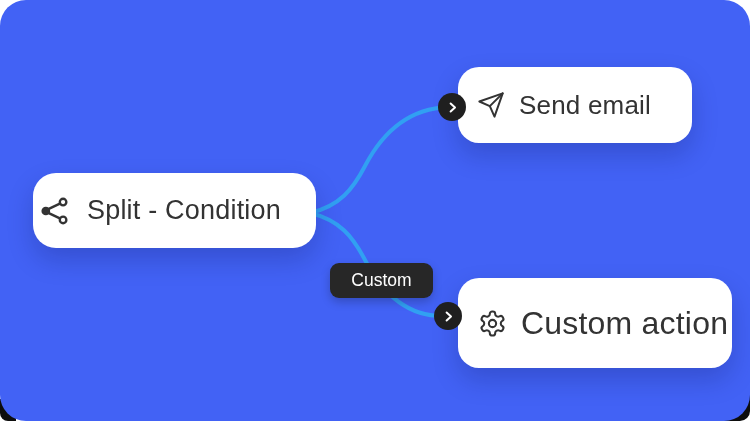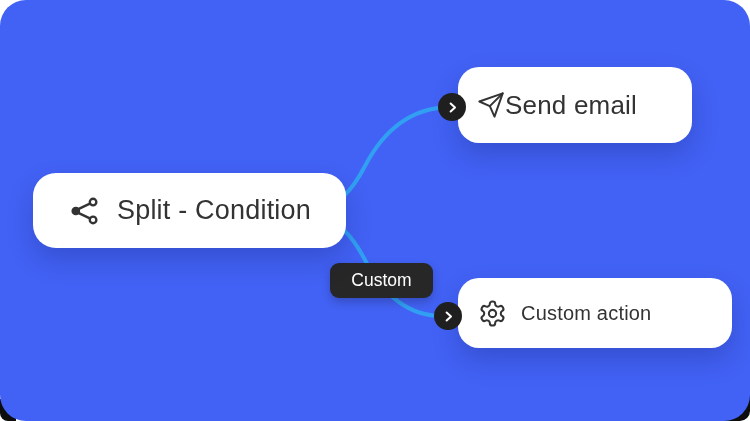--- a/index.html
+++ b/index.html
@@ -14,23 +14,23 @@
 
   .connectors{position:absolute;left:0;top:0;width:750px;height:421px;z-index:2;}
   .connectors path{fill:none;stroke:var(--connector,#31A0F2);stroke-width:4;stroke-linecap:round;}
 
   .card{position:absolute;display:flex;align-items:center;background:var(--card_bg,#ffffff);
         border-radius:21px;z-index:4;color:var(--card_text,#333333);
         box-shadow:0 12px 26px rgba(10,20,80,.22);cursor:pointer;}
   .card .label{font-weight:500;letter-spacing:.2px;white-space:nowrap;}
   .card svg{flex:0 0 auto;}
 
-  .card.split{left:33px;top:173px;width:277px;height:75px;padding-left:36px;gap:15px;font-size:27px;border-radius:23px;text-align:right;}
-  .card.send{left:458px;top:67px;width:215px;height:76px;padding-left:19px;font-size:26px;}
-  .card.custom{left:458px;top:278px;width:254px;height:70px;padding-left:20px;gap:14px;font-size:20px;}
+  .card.split{left:33px;top:173px;width:277px;height:75px;padding-left:6px;gap:15px;font-size:27px;border-radius:23px;text-align:right;}
+  .card.send{left:458px;top:67px;width:215px;height:76px;padding-left:19px;gap:14px;font-size:26px;}
+  .card.custom{left:458px;top:278px;width:254px;height:90px;padding-left:20px;gap:14px;font-size:32px;}
 
   .chip{position:absolute;display:flex;align-items:center;justify-content:center;
         background:var(--chip_bg,#272727);color:var(--chip_text,#ffffff);
         border-radius:9px;z-index:3;font-size:17.5px;
         box-shadow:0 4px 10px rgba(0,0,0,.22);cursor:pointer;white-space:nowrap;}
   .chip.gold{left:296px;top:132px;width:139px;height:34px;}
   .chip.others{left:330px;top:263px;width:103px;height:35px;}
 
   .badge{position:absolute;width:28px;height:28px;border-radius:50%;
          background:var(--badge_bg,#1f1f1f);display:flex;align-items:center;justify-content:center;

